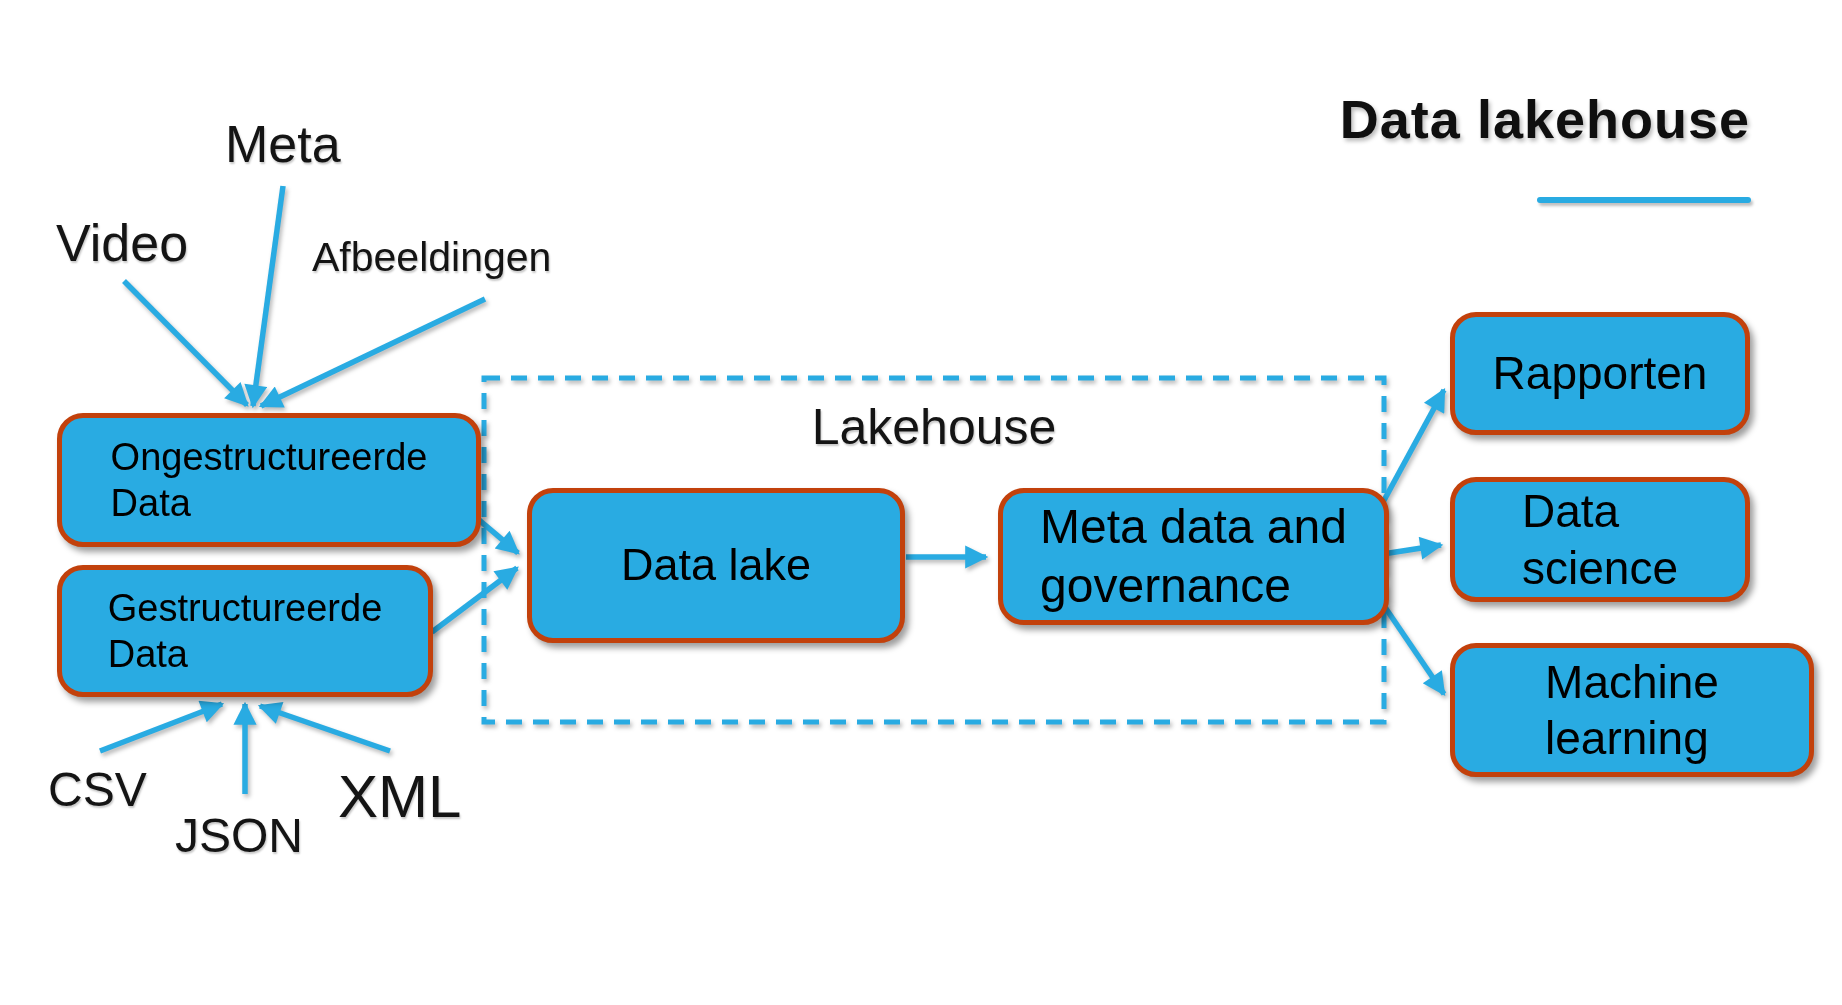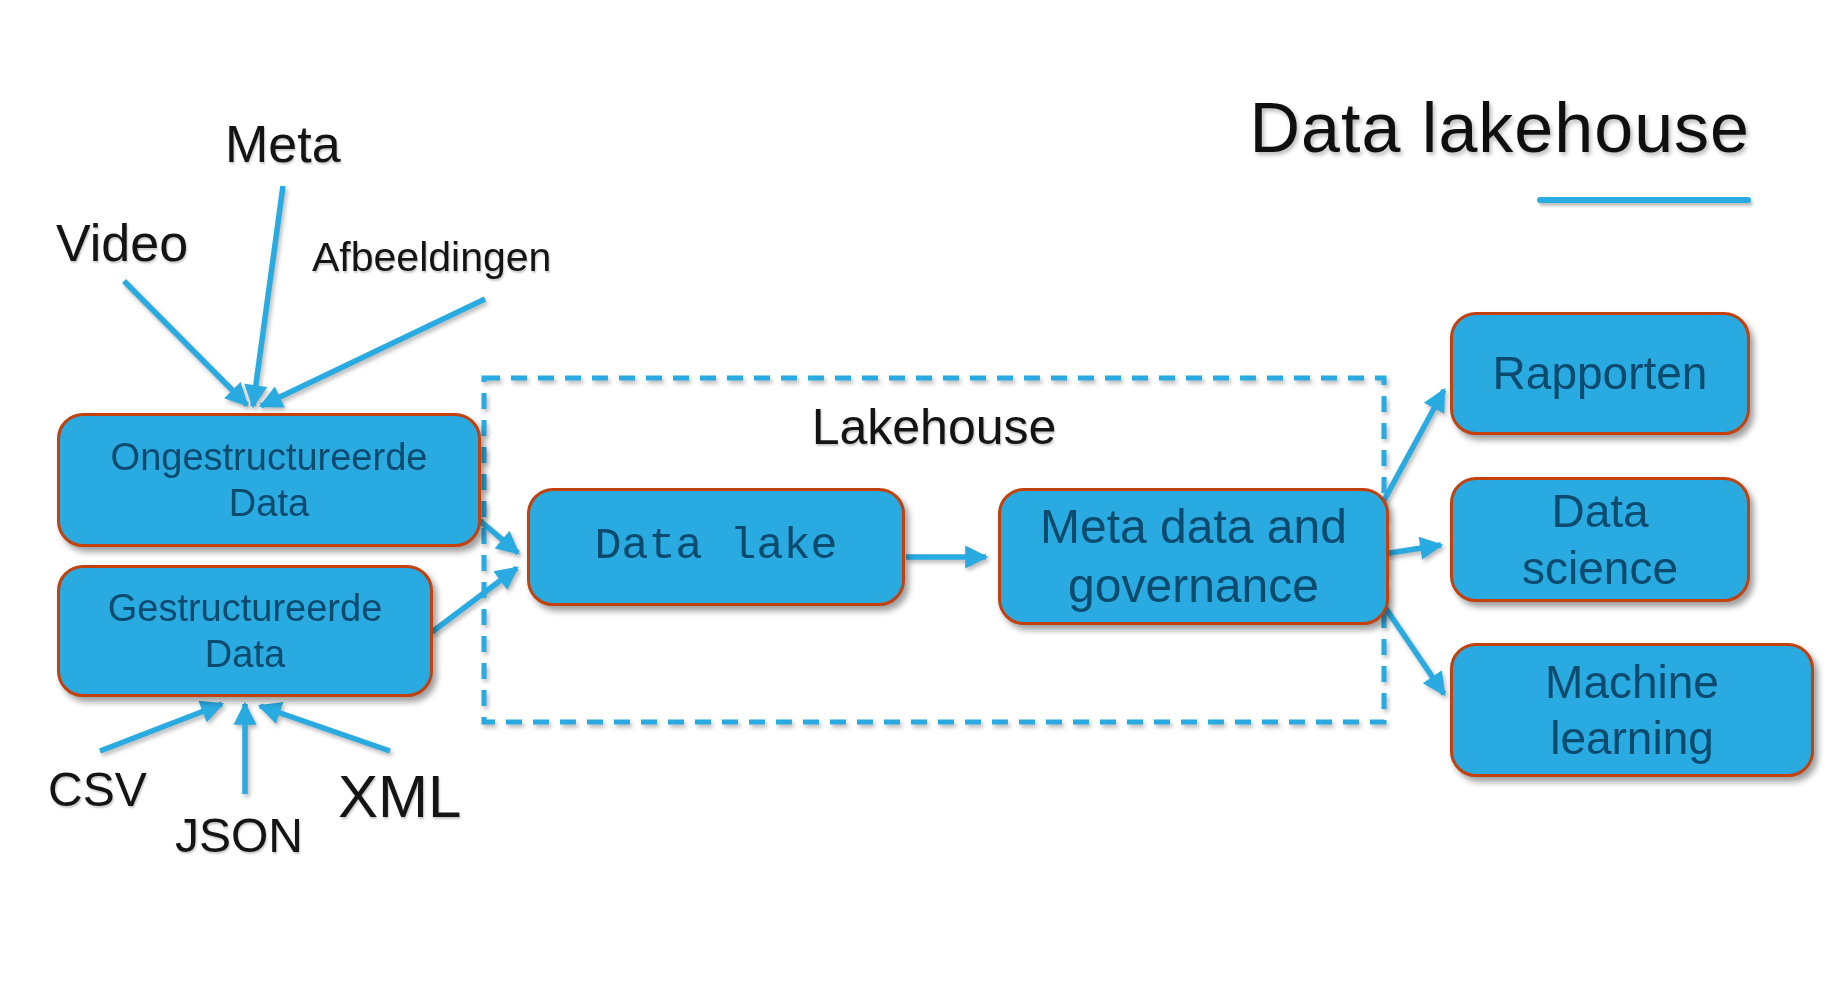--- a/index.html
+++ b/index.html
@@ -13,35 +13,34 @@
   }
   svg.overlay {
     position: absolute;
     left: 0; top: 0;
     width: 1842px; height: 1005px;
     filter: drop-shadow(2px 3px 2px rgba(0,0,0,0.28));
   }
   .node {
     position: absolute;
     background: #29ABE2;
-    border: 3px solid #c2410c;
+    border: 5px solid #c2410c;
     border-radius: 26px;
     box-sizing: border-box;
-    color: #0c4a6e;
+    color: #000000;
     display: flex;
     align-items: center;
     justify-content: center;
-    text-align: center;
     white-space: pre-line;
     line-height: 1.22;
     box-shadow: 4px 5px 6px rgba(0,0,0,0.38);
   }
   .node-ongestructureerde { left: 57px;   top: 413px; width: 424px; height: 134px; font-size: 38px; }
   .node-gestructureerde   { left: 57px;   top: 565px; width: 376px; height: 132px; font-size: 38px; }
-  .node-data-lake         { left: 527px;  top: 488px; width: 378px; height: 118px; font-size: 45px; font-family: Liberation Mono, monospace; }
+  .node-data-lake         { left: 527px;  top: 488px; width: 378px; height: 155px; font-size: 45px; }
   .node-meta              { left: 998px;  top: 488px; width: 391px; height: 137px; font-size: 48px; }
   .node-rapporten         { left: 1450px; top: 312px; width: 300px; height: 123px; font-size: 46px; }
   .node-data-science      { left: 1450px; top: 477px; width: 300px; height: 125px; font-size: 46px; }
   .node-machine-learning  { left: 1450px; top: 643px; width: 364px; height: 134px; font-size: 46px; }
 
   .lbl {
     position: absolute;
     color: #141414;
     font-weight: 500;
     text-shadow: 1px 2px 2px rgba(0,0,0,0.22);
@@ -53,22 +52,22 @@
   .lbl-csv          { left: 48px;  top: 762px; font-size: 48px; }
   .lbl-json         { left: 175px; top: 808px; font-size: 48px; }
   .lbl-xml          { left: 338px; top: 762px; font-size: 60px; }
   .lbl-lakehouse {
     left: 484px; top: 398px; width: 900px;
     text-align: center; font-size: 50px;
   }
   .page-title {
     position: absolute;
     right: 92px; top: 88px;
-    font-size: 70px;
-    font-weight: 400;
+    font-size: 54px;
+    font-weight: 700;
     color: #0f0f0f;
     letter-spacing: 1px;
     text-shadow: 2px 3px 4px rgba(0,0,0,0.28);
     white-space: nowrap;
   }
   .title-underline {
     position: absolute;
     left: 1537px; top: 197px;
     width: 214px; height: 6px;
     background: #29ABE2;

